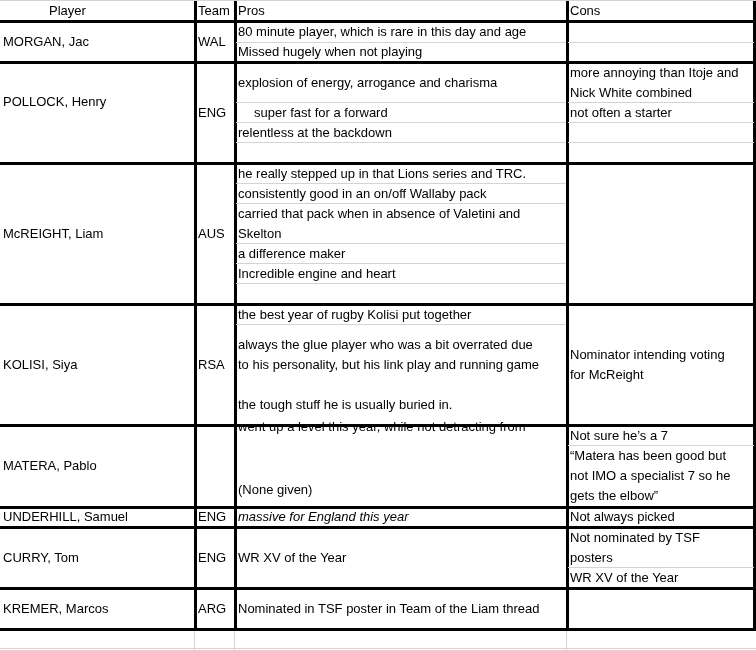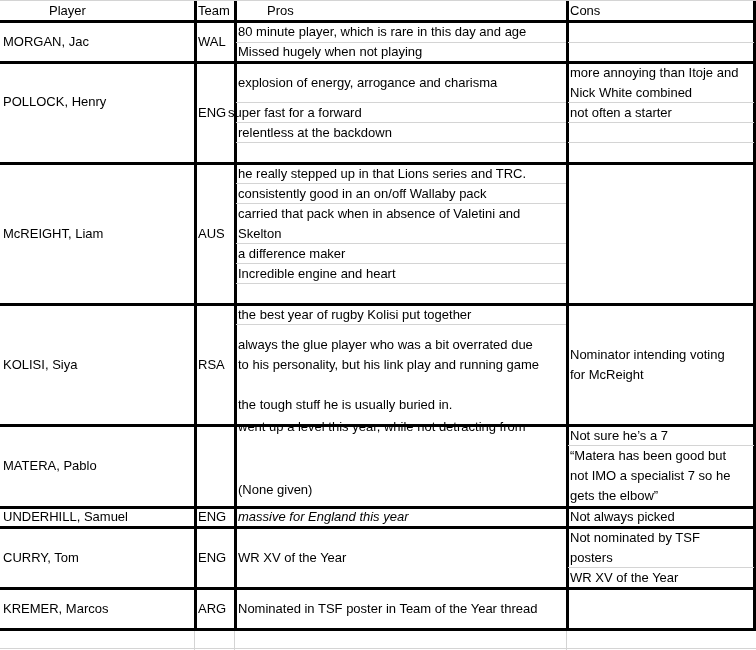--- a/index.html
+++ b/index.html
@@ -48,32 +48,32 @@
 <div class="hl" style="left:568px;width:186px;top:122px;"></div>
 <div class="hl" style="left:568px;width:186px;top:142px;"></div>
 <div class="hl" style="left:568px;width:186px;top:445px;"></div>
 <div class="hl" style="left:568px;width:186px;top:567px;"></div>
 
 <div class="hl" style="left:0;width:756px;top:648px;"></div>
 <div class="hl" style="left:0;width:756px;top:0px;"></div>
 
 <div class="t" style="left:3px;top:1px;margin-left:46px;">Player</div>
 <div class="t" style="left:198px;top:1px;">Team</div>
-<div class="t" style="left:238px;top:1px;padding-left:29px;">Pros</div>
+<div class="t" style="left:238px;top:1px;">Pros</div>
 <div class="t" style="left:570px;top:1px;">Cons</div>
 
 <div class="t" style="left:3px;top:32px;">MORGAN, Jac</div>
 <div class="t" style="left:198px;top:32px;">WAL</div>
 <div class="t" style="left:238px;top:22px;">80 minute player, which is rare in this day and age</div>
 <div class="t" style="left:238px;top:42px;">Missed hugely when not playing</div>
 
 <div class="t" style="left:3px;top:92px;">POLLOCK, Henry</div>
 <div class="t" style="left:198px;top:103px;">ENG</div>
 <div class="t" style="left:238px;top:73px;">explosion of energy, arrogance and charisma</div>
-<div class="t" style="left:228px;top:103px;">super fast for a forward</div>
+<div class="t" style="left:254px;top:103px;">super fast for a forward</div>
 <div class="t" style="left:238px;top:123px;">relentless at the backdown</div>
 <div class="t" style="left:570px;top:63px;">more annoying than Itoje and</div>
 <div class="t" style="left:570px;top:83px;">Nick White combined</div>
 <div class="t" style="left:570px;top:103px;">not often a starter</div>
 
 <div class="t" style="left:3px;top:224px;">McREIGHT, Liam</div>
 <div class="t" style="left:198px;top:224px;">AUS</div>
 <div class="t" style="left:238px;top:164px;">he really stepped up in that Lions series and TRC.</div>
 <div class="t" style="left:238px;top:184px;">consistently good in an on/off Wallaby pack</div>
 <div class="t" style="left:238px;top:204px;">carried that pack when in absence of Valetini and</div>
@@ -106,13 +106,13 @@
 
 <div class="t" style="left:3px;top:548px;">CURRY, Tom</div>
 <div class="t" style="left:198px;top:548px;">ENG</div>
 <div class="t" style="left:238px;top:548px;">WR XV of the Year</div>
 <div class="t" style="left:570px;top:528px;text-align:center;">Not nominated by TSF</div>
 <div class="t" style="left:570px;top:548px;">posters</div>
 <div class="t" style="left:570px;top:568px;">WR XV of the Year</div>
 
 <div class="t" style="left:3px;top:599px;">KREMER, Marcos</div>
 <div class="t" style="left:198px;top:599px;">ARG</div>
-<div class="t" style="left:238px;top:599px;">Nominated in TSF poster in Team of the Year thread</div>
+<div class="t" style="left:238px;top:599px;">Nominated in TSF poster in Team of the Liam thread</div>
 
 </body></html>

